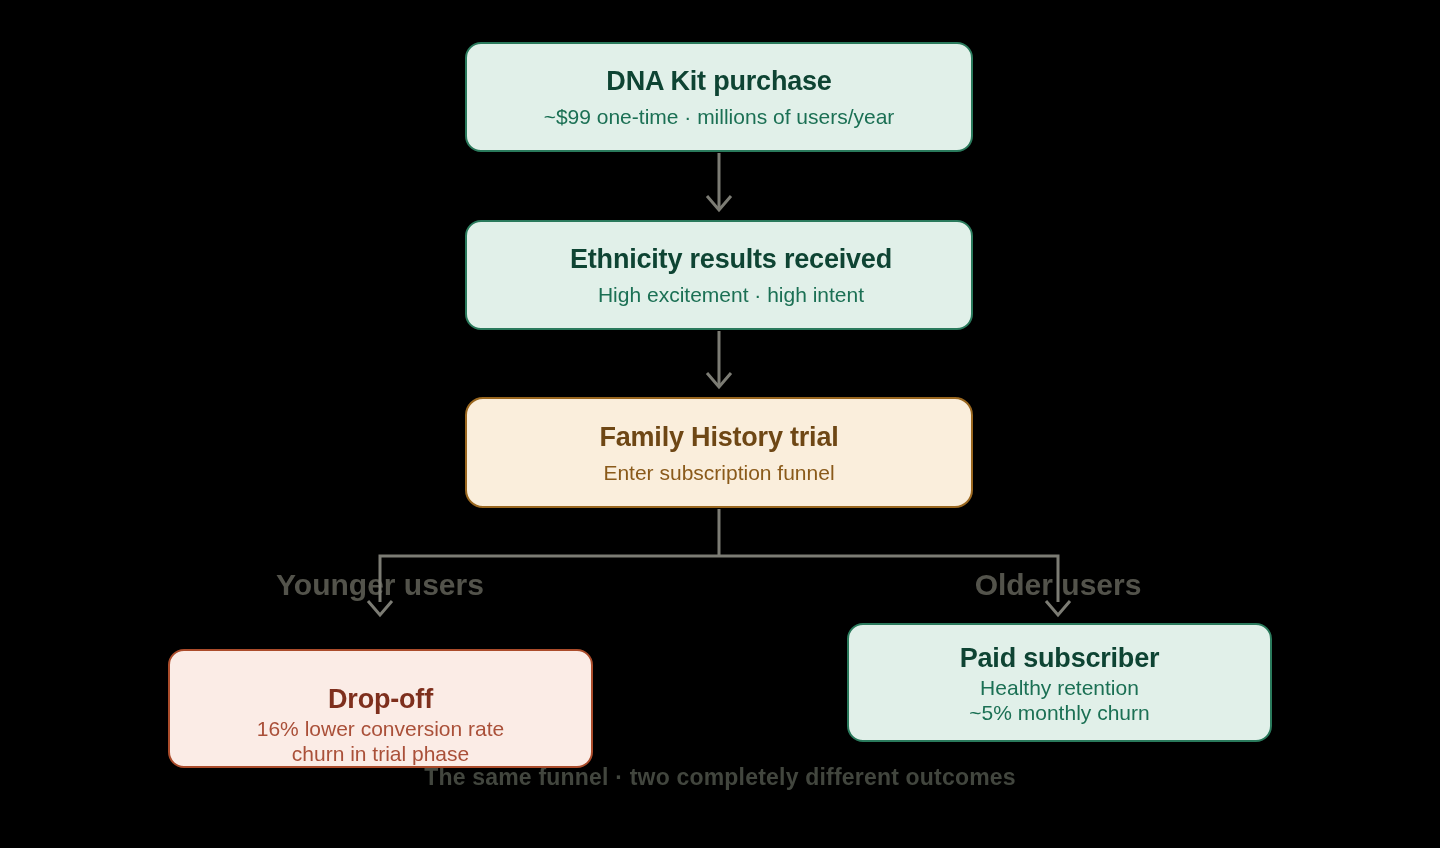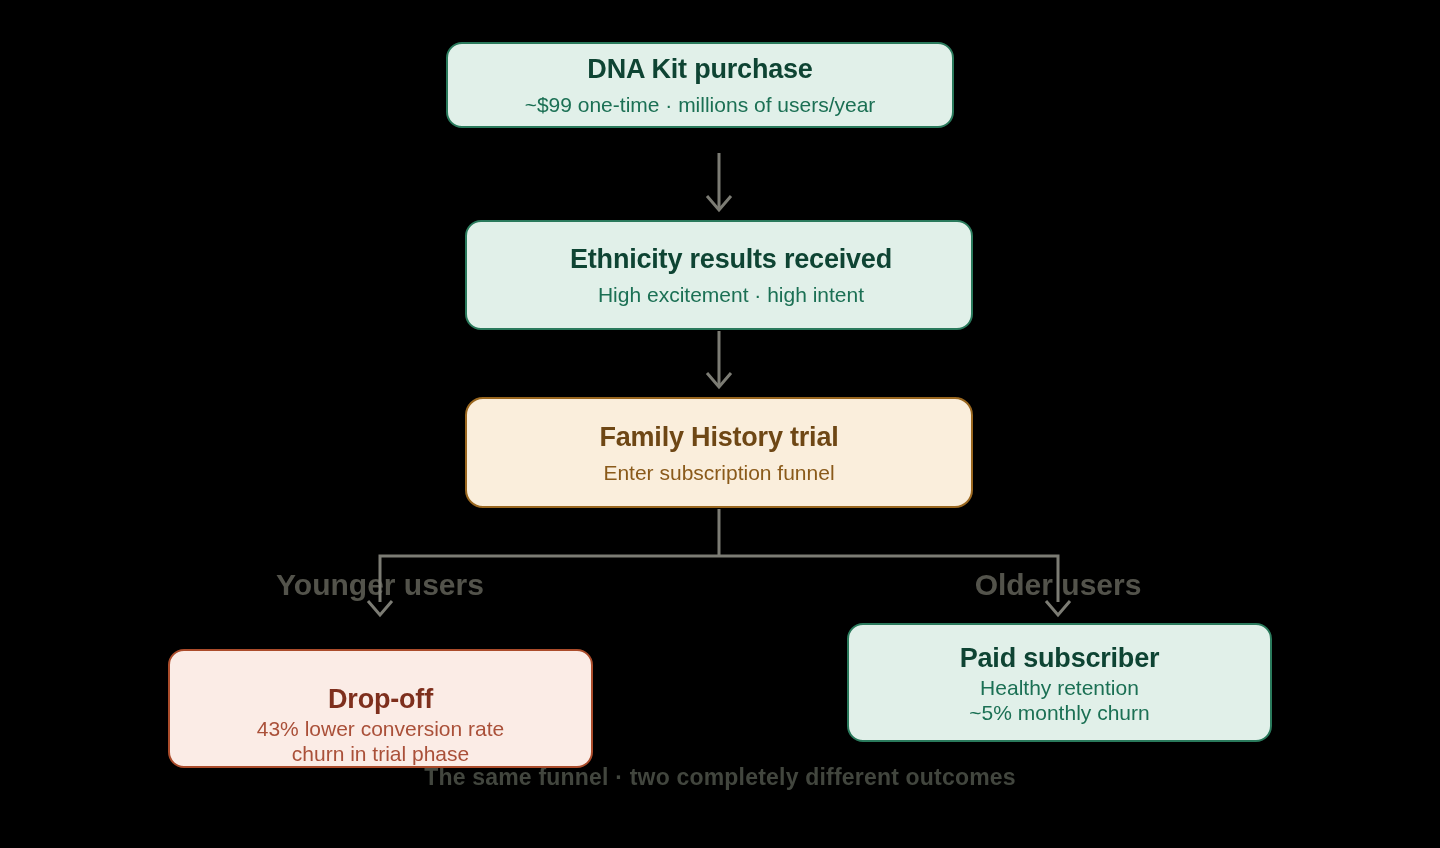--- a/index.html
+++ b/index.html
@@ -64,21 +64,21 @@
   .node.green  { background: var(--green-fill);  border-color: var(--green-border); }
   .node.green .node-title { color: var(--green-title); }
   .node.green .node-subtitle, .node.green .node-subtitle-line { color: var(--green-subtitle); }
   .node.amber  { background: var(--amber-fill);  border-color: var(--amber-border); border-radius: 18px; }
   .node.amber .node-title { color: var(--amber-title); }
   .node.amber .node-subtitle { color: var(--amber-subtitle); }
   .node.red    { background: var(--red-fill);    border-color: var(--red-border); }
   .node.red .node-title { color: var(--red-title); }
   .node.red .node-subtitle-line { color: var(--red-subtitle); }
 
-  #node-dna        { left: 446px; top: 42px;  width: 508px; height: 86px; }
+  #node-dna        { left: 465px; top: 42px;  width: 508px; height: 110px; }
   #node-ethnicity  { left: 465px; top: 220px; width: 508px; height: 110px; padding-left: 24px; }
   #node-family     { left: 465px; top: 397px; width: 508px; height: 111px; }
   #node-dropoff    { left: 168px; top: 649px; width: 425px; height: 119px; justify-content: flex-end; }
   #node-paid       { left: 847px; top: 623px; width: 425px; height: 119px; }
 
   .branch-label {
     position: absolute;
     z-index: 1;
     transform: translateX(-50%);
     font-size: 30px;
@@ -124,21 +124,21 @@
   <div class="node amber" id="node-family">
     <div class="node-title">Family History trial</div>
     <div class="node-subtitle">Enter subscription funnel</div>
   </div>
 
   <div class="branch-label" id="label-younger">Younger users</div>
   <div class="branch-label" id="label-older">Older users</div>
 
   <div class="node red" id="node-dropoff">
     <div class="node-title">Drop-off</div>
-    <div class="node-subtitle-line">43% lower conversion rate</div>
+    <div class="node-subtitle-line">16% lower conversion rate</div>
     <div class="node-subtitle-line">churn in trial phase</div>
   </div>
 
   <div class="node green" id="node-paid">
     <div class="node-title">Paid subscriber</div>
     <div class="node-subtitle-line">Healthy retention</div>
     <div class="node-subtitle-line">~5% monthly churn</div>
   </div>
 
   <div class="caption">The same funnel · two completely different outcomes</div>

